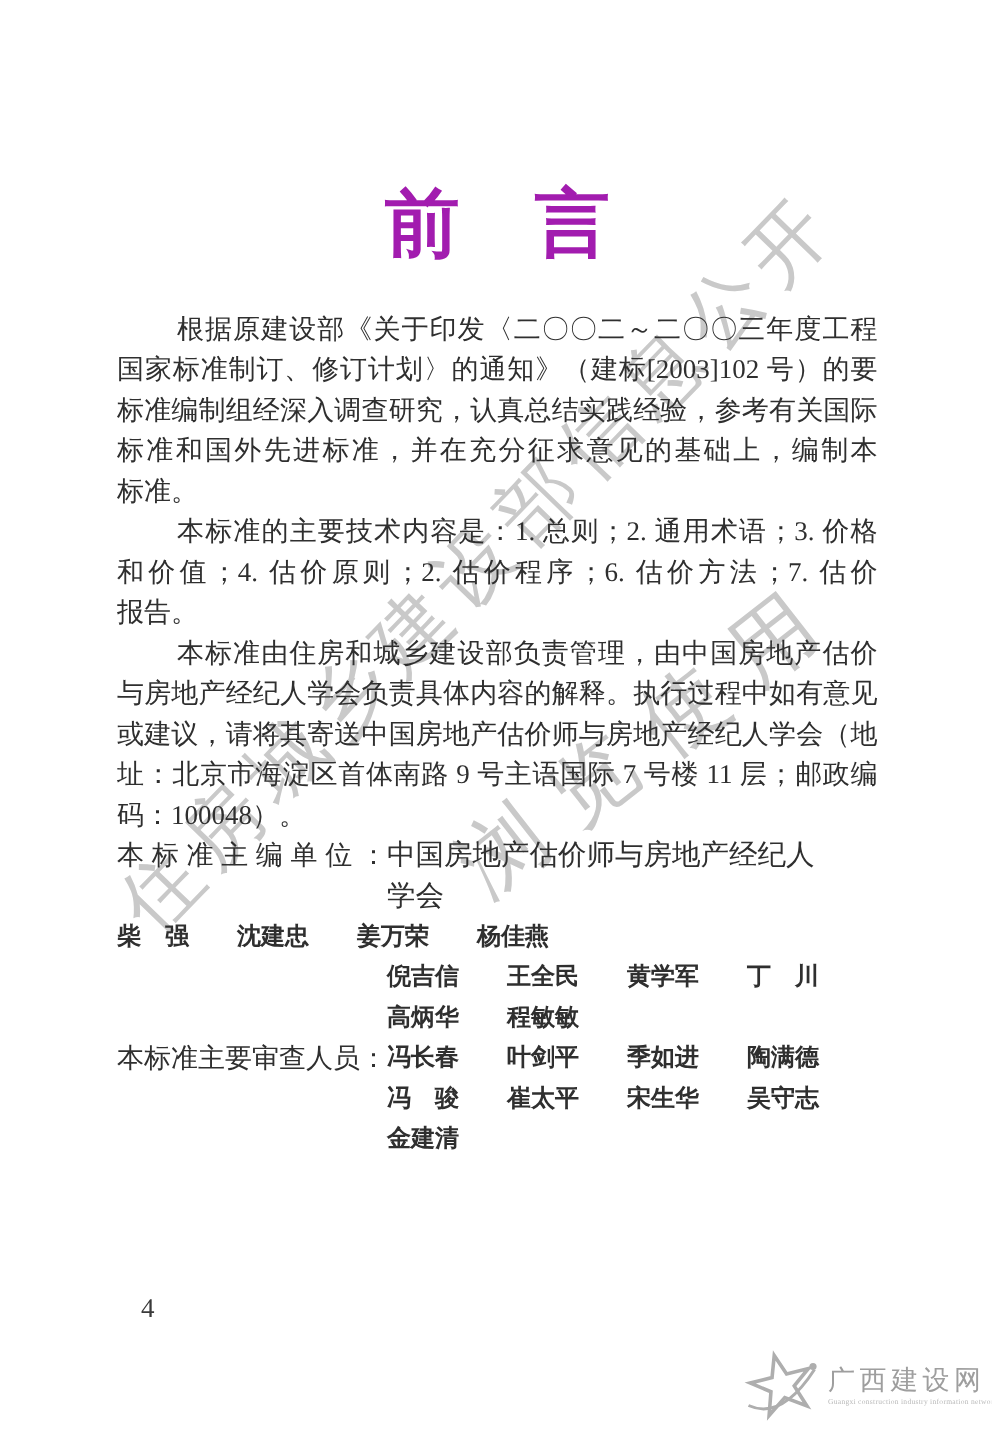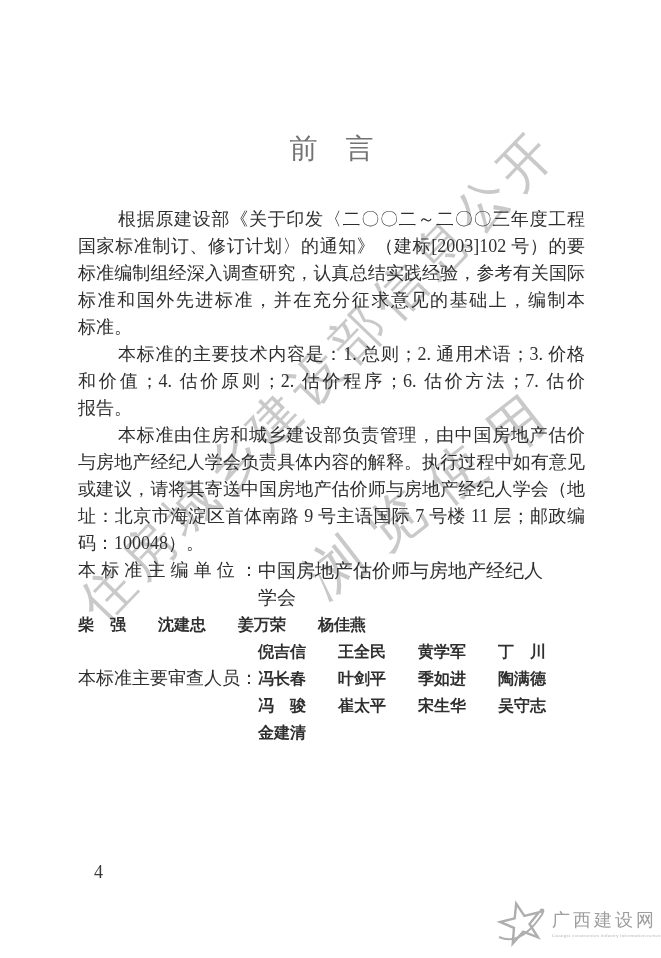--- a/index.html
+++ b/index.html
@@ -10,22 +10,22 @@
   
   .wm{
     position:absolute;white-space:nowrap;color:#c9c9c9;z-index:0;
     font-family:"Liberation Serif","DejaVu Serif",serif;pointer-events:none;
   }
   .wm1{left:90px;top:578px;font-size:52px;letter-spacing:8px;transform:rotate(-46deg);transform-origin:0 50%;}
   .wm2{left:314px;top:547px;font-size:56px;letter-spacing:20px;transform:rotate(-38deg);transform-origin:0 50%;}
   
   .content{position:absolute;left:78px;top:130px;width:507px;z-index:1;}
   .title{
-    margin:0 0 38px 0;text-align:center;font-size:28px;font-weight:normal;
-    color:#737373;line-height:38px;letter-spacing:0;
+    margin:0 0 38px 0;text-align:center;font-size:50px;font-weight:bold;
+    color:#a21caf;line-height:38px;letter-spacing:0;
   }
   .line{
     height:27px;line-height:27px;font-size:18px;
     text-align:justify;text-align-last:justify;overflow:hidden;
   }
   .line.ind{text-indent:40px;}
   .line.end{text-align:center;text-align-last:left;}
   
   .credit-row{display:flex;align-items:flex-start;}
   .clabel{
@@ -97,20 +97,29 @@
           <div class="cval">
             <div class="names">
               <span class="name">倪吉信</span>
               <span class="name">王全民</span>
               <span class="name">黄学军</span>
               <span class="name">丁　川</span>
             </div>
           </div>
         </div>
         <div class="credit-row">
+          <div class="clabel blank">本标准主要起草人员：</div>
+          <div class="cval">
+            <div class="names">
+              <span class="name">高炳华</span>
+              <span class="name">程敏敏</span>
+            </div>
+          </div>
+        </div>
+        <div class="credit-row">
           <div class="clabel">本标准主要审查人员：</div>
           <div class="cval">
             <div class="names">
               <span class="name">冯长春</span>
               <span class="name">叶剑平</span>
               <span class="name">季如进</span>
               <span class="name">陶满德</span>
             </div>
           </div>
         </div>

